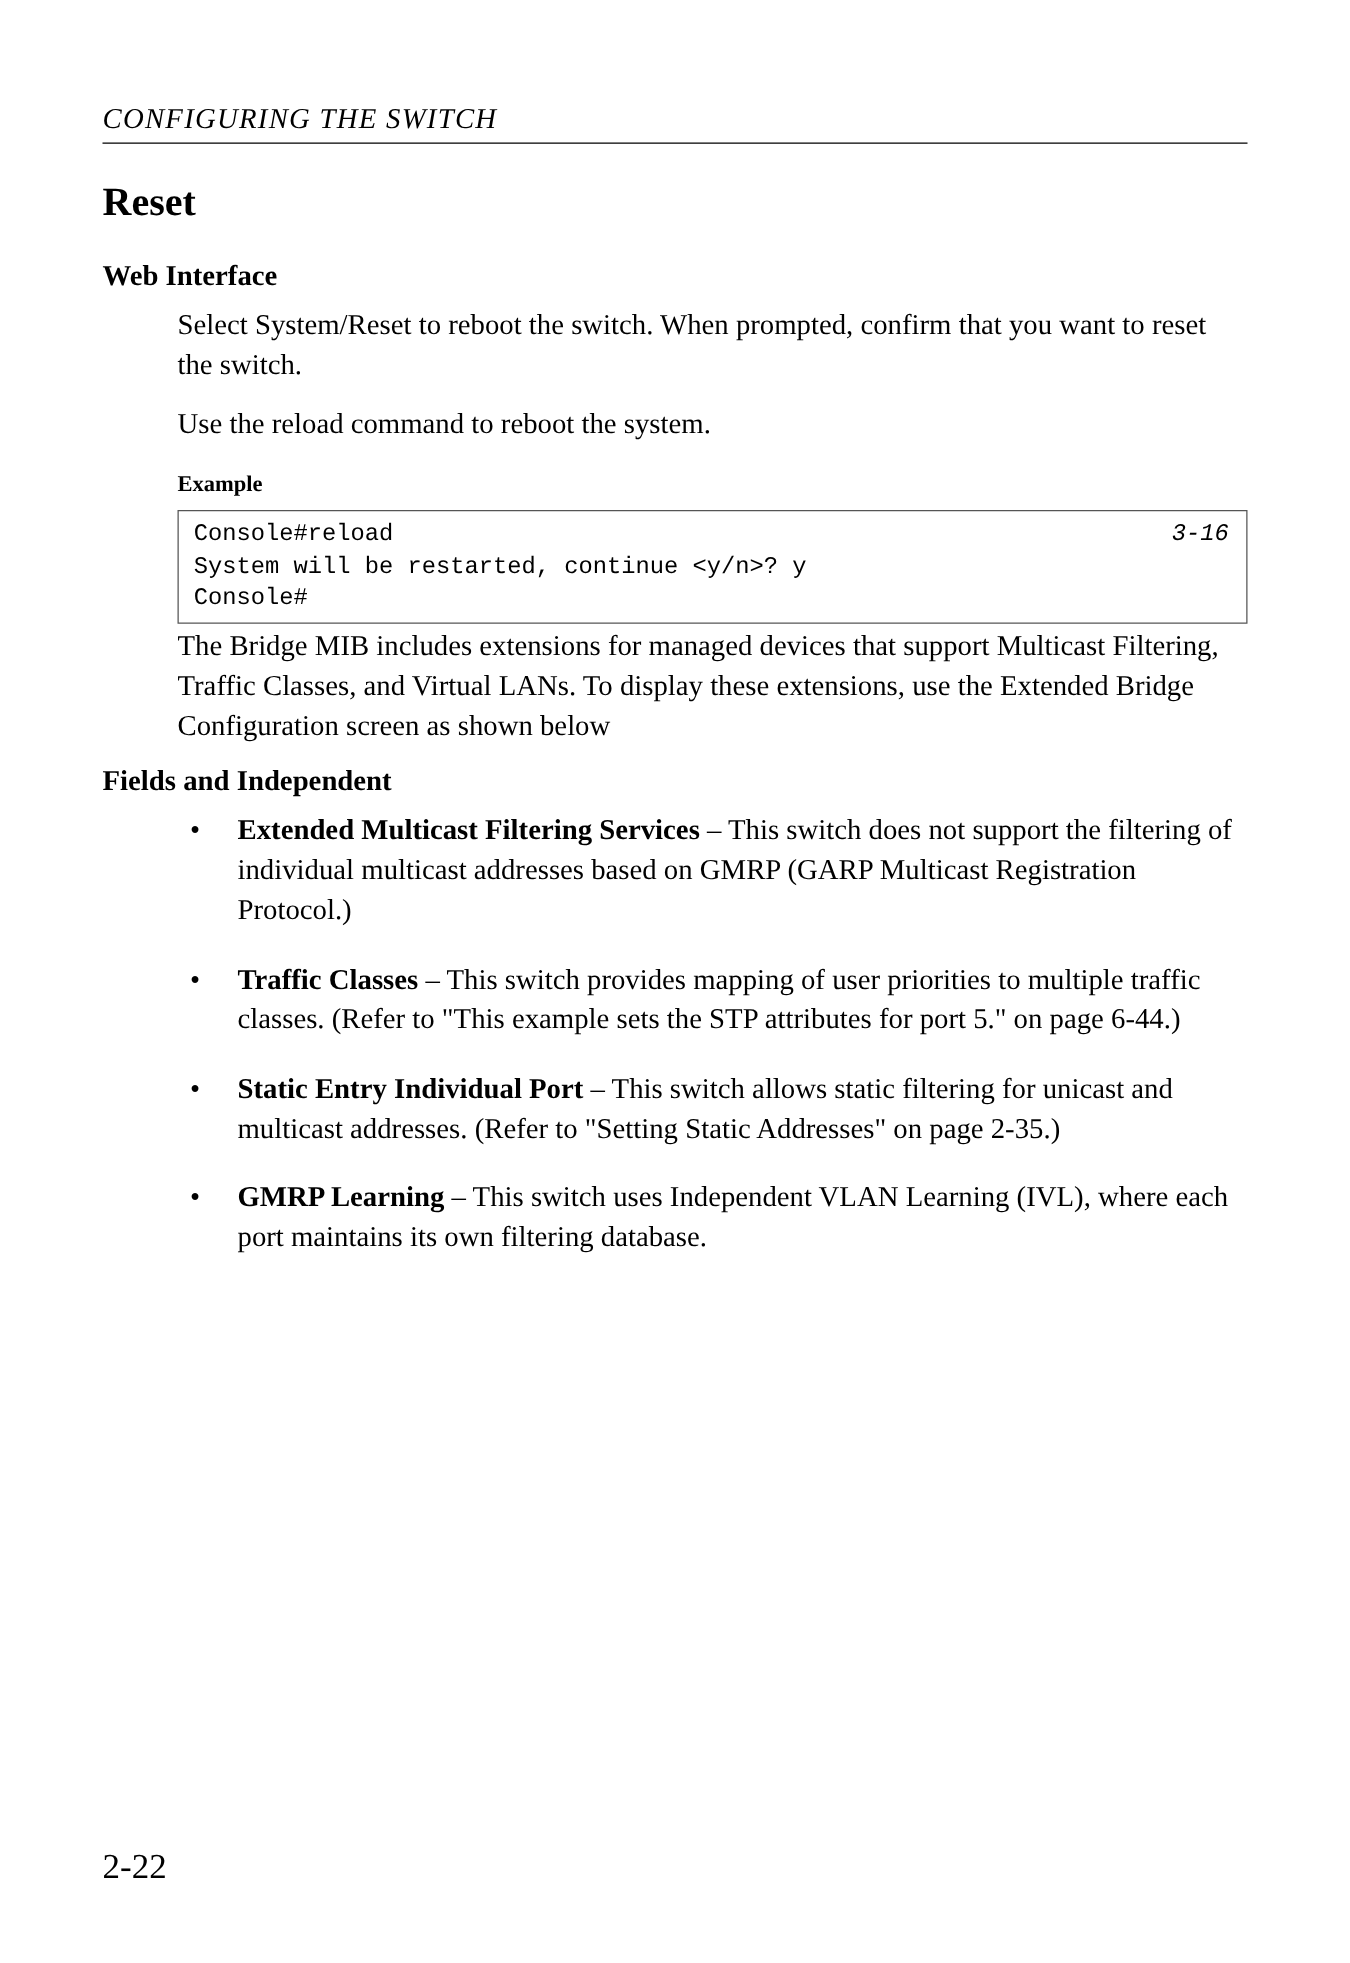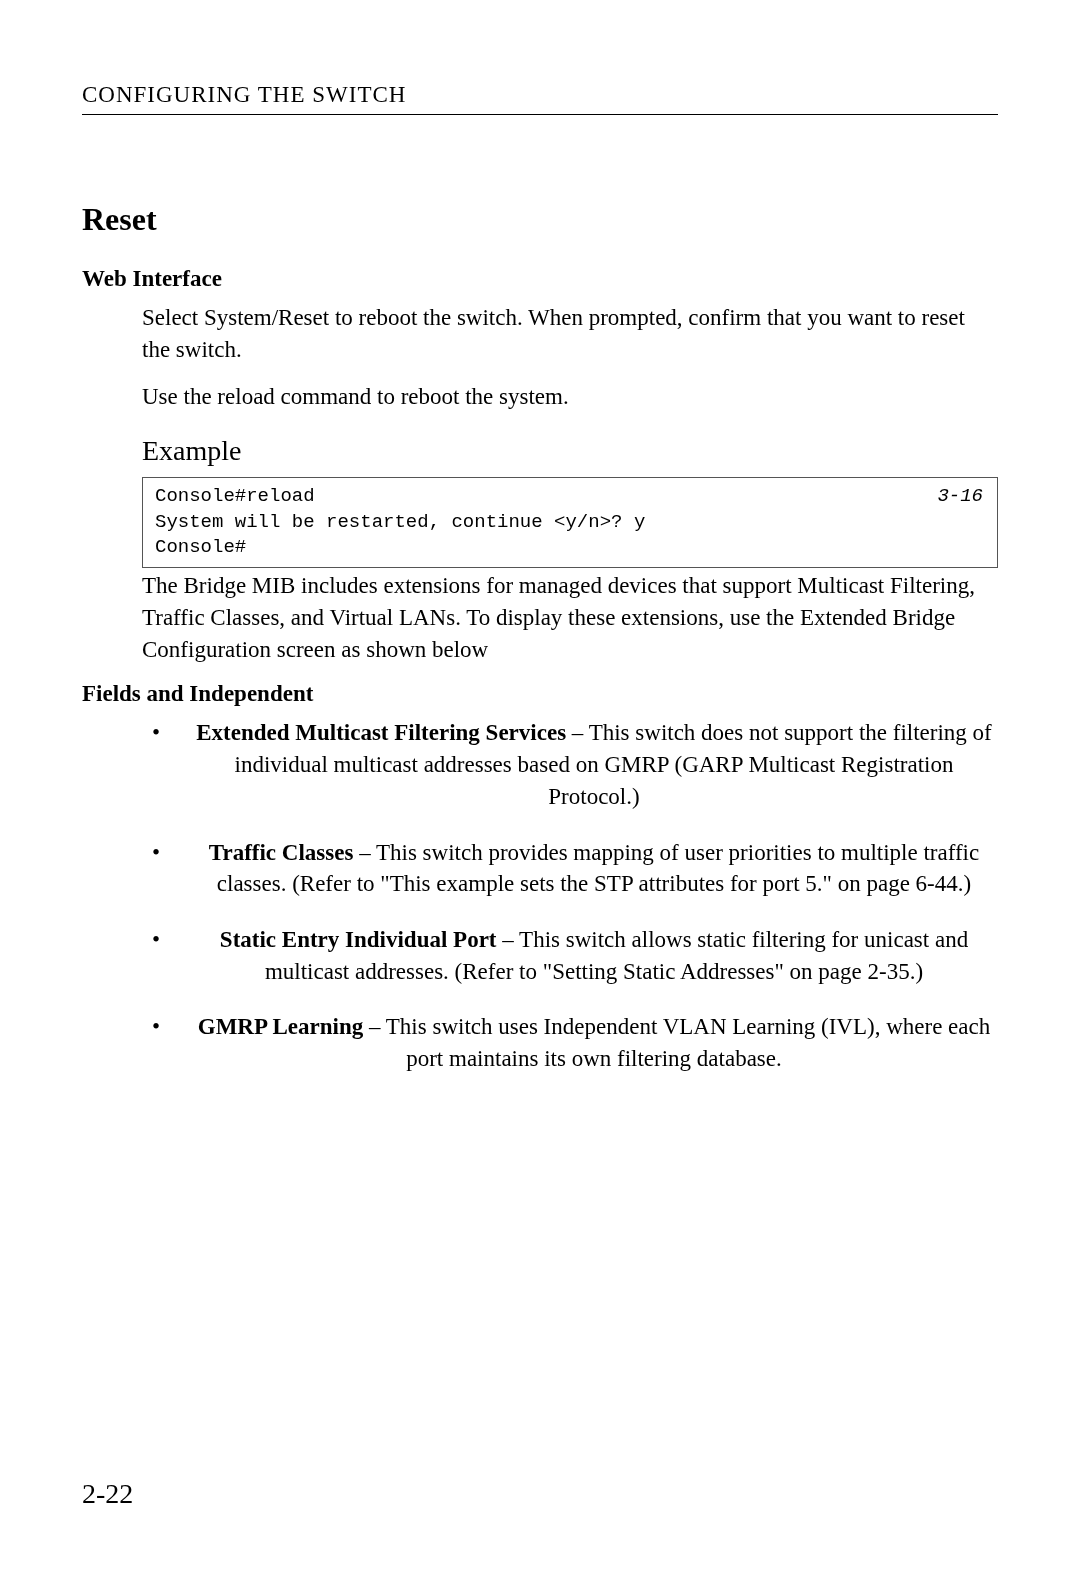--- a/index.html
+++ b/index.html
@@ -15,45 +15,46 @@
     color: #000;
   }
   .page {
     box-sizing: border-box;
     padding: 82px 82px 60px 82px;
     width: 100%;
     height: 100%;
     position: relative;
   }
   .running-head {
+    font-style: italic;
     font-variant: small-caps;
     letter-spacing: 1px;
     font-size: 23px;
     color: #000;
     border-bottom: 1.5px solid #000;
     padding-bottom: 6px;
-    margin-bottom: 86px;
+    margin-bottom: 28px;
   }
   .h1 {
     font-weight: bold;
     font-size: 32px;
     margin: 0 0 28px 0;
   }
   .h1.second {
     margin-top: 28px;
     margin-bottom: 14px;
   }
   .h2 {
     font-weight: bold;
     font-size: 23px;
     margin: 10px 0 10px 0;
   }
   .h3 {
-    font-weight: normal;
-    font-size: 28px;
+    font-weight: bold;
+    font-size: 18px;
     margin: 22px 0 10px 60px;
   }
   .body-text {
     font-size: 23px;
     line-height: 1.38;
     margin: 2px 0 16px 60px;
   }
   .code-box {
     margin: 4px 0 0 60px;
     border: 1px solid #555;
@@ -70,21 +71,20 @@
     top: 6px;
     font-style: italic;
     font-family: "Courier New", Courier, monospace;
     font-size: 19px;
     text-align: right;
   }
   .bullets {
     margin: 4px 0 0 60px;
     padding: 0;
     list-style: none;
-    text-align: center;
   }
   .bullets li {
     position: relative;
     font-size: 23px;
     line-height: 1.38;
     padding-left: 48px;
     margin-bottom: 24px;
   }
   .bullets li::before {
     content: "•";

